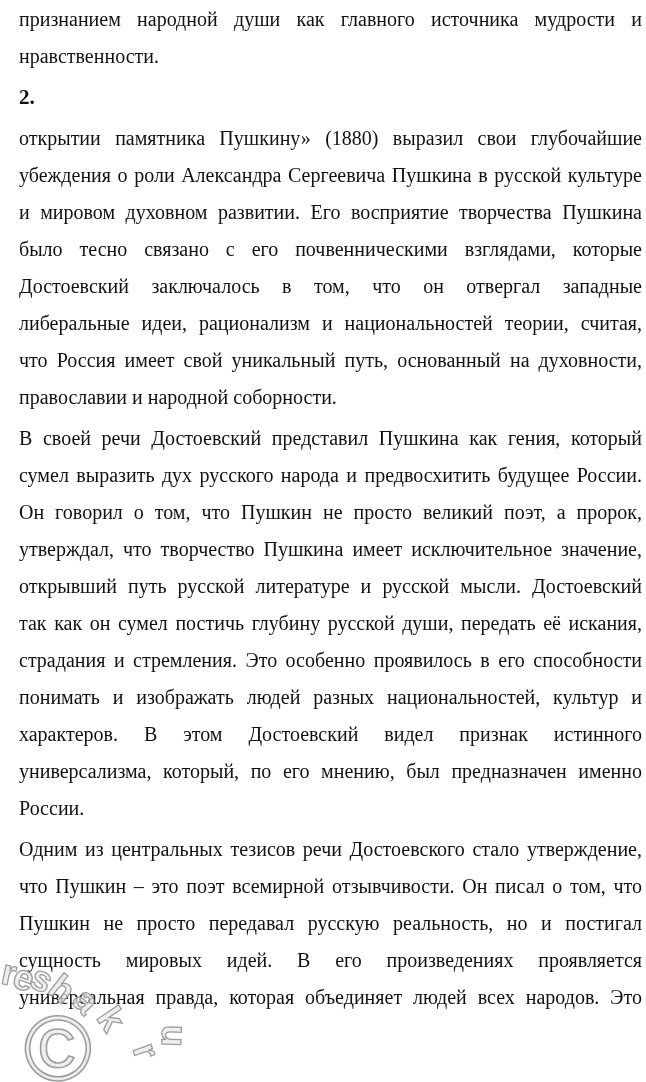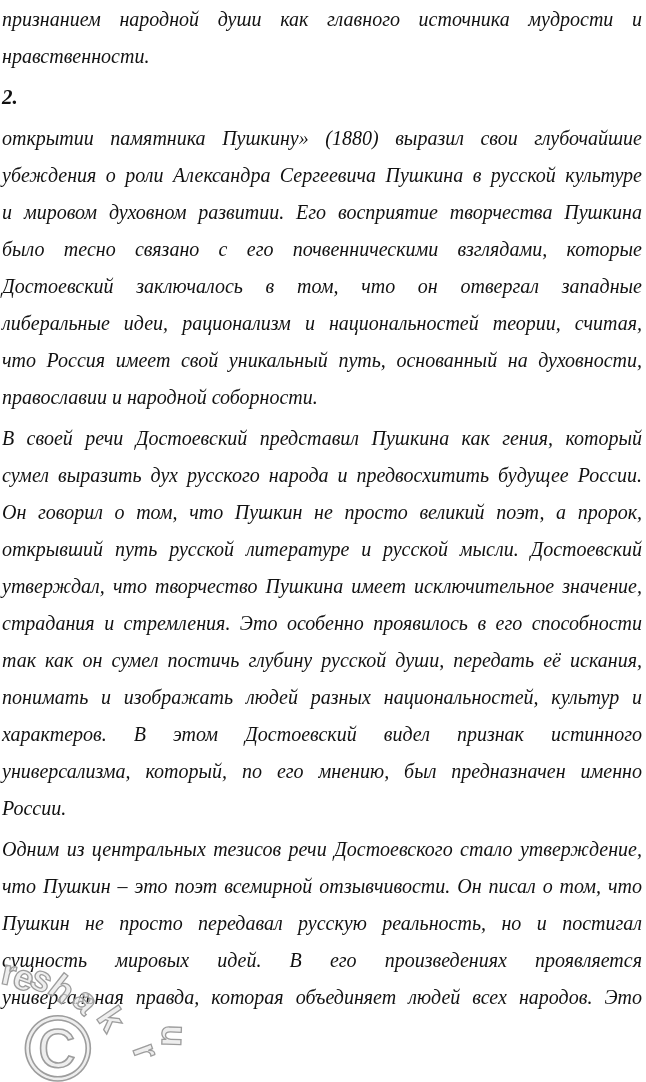--- a/index.html
+++ b/index.html
@@ -15,21 +15,21 @@
   }
   .doc {
     position: relative;
     padding: 1px 4px 0 2px;
     font-family: "Liberation Serif", serif;
     font-size: 20px;
     line-height: 37px;
     color: #111111;
     z-index: 1;
   }
-  .block { margin: 0 0 4px 0; font-style: italic; }
+  .block { margin: 0 0 4px 17px; }
   .block.heading {
     font-weight: bold;
     font-size: 21px;
   }
   .line {
     text-align: justify;
     text-align-last: left;
     white-space: normal;
   }
   .line.full {
@@ -83,24 +83,24 @@
       <div class="line full">было тесно связано с его почвенническими взглядами, которые</div>
       <div class="line full">Достоевский заключалось в том, что он отвергал западные</div>
       <div class="line full">либеральные идеи, рационализм и национальностей теории, считая,</div>
       <div class="line full">что Россия имеет свой уникальный путь, основанный на духовности,</div>
       <div class="line">православии и народной соборности.</div>
     </div>
     <div class="block paragraph">
       <div class="line full">В своей речи Достоевский представил Пушкина как гения, который</div>
       <div class="line full">сумел выразить дух русского народа и предвосхитить будущее России.</div>
       <div class="line full">Он говорил о том, что Пушкин не просто великий поэт, а пророк,</div>
+      <div class="line full">утверждал, что творчество Пушкина имеет исключительное значение,</div>
       <div class="line full">открывший путь русской литературе и русской мысли. Достоевский</div>
-      <div class="line full">утверждал, что творчество Пушкина имеет исключительное значение,</div>
+      <div class="line full">так как он сумел постичь глубину русской души, передать её искания,</div>
       <div class="line full">страдания и стремления. Это особенно проявилось в его способности</div>
-      <div class="line full">так как он сумел постичь глубину русской души, передать её искания,</div>
       <div class="line full">понимать и изображать людей разных национальностей, культур и</div>
       <div class="line full">характеров. В этом Достоевский видел признак истинного</div>
       <div class="line full">универсализма, который, по его мнению, был предназначен именно</div>
       <div class="line">России.</div>
     </div>
     <div class="block paragraph">
       <div class="line full">Одним из центральных тезисов речи Достоевского стало утверждение,</div>
       <div class="line full">что Пушкин – это поэт всемирной отзывчивости. Он писал о том, что</div>
       <div class="line full">Пушкин не просто передавал русскую реальность, но и постигал</div>
       <div class="line full">сущность мировых идей. В его произведениях проявляется</div>

